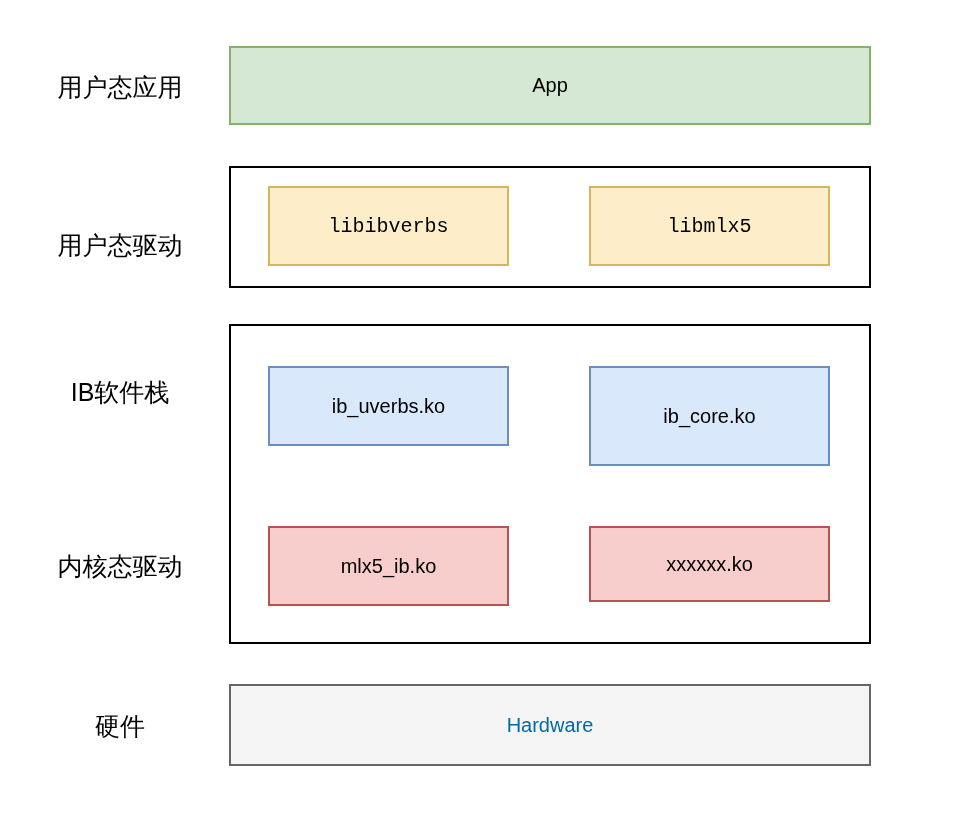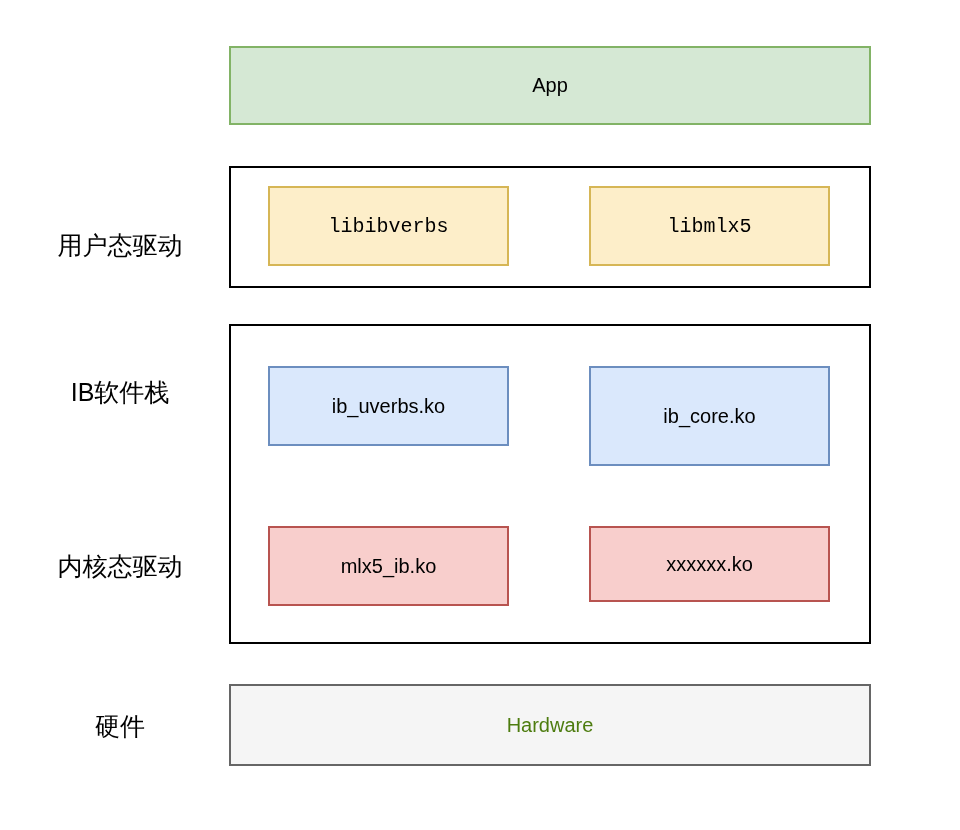--- a/index.html
+++ b/index.html
@@ -34,21 +34,21 @@
     justify-content: center;
     font-size: 20px;
     color: #000000;
     background: #ffffff;
   }
   .box span { white-space: nowrap; }
   .green  { background: #d5e8d4; border-color: #82b366; }
   .yellow { background: #fdeec9; border-color: #d6b656; font-family: Liberation Mono, monospace; }
   .blue   { background: #dae8fc; border-color: #6c8ebf; }
   .red    { background: #f8cecc; border-color: #b85450; }
-  .gray   { background: #f5f5f5; border-color: #666666; color: #4d7c0f; }
+  .gray   { background: #f5f5f5; border-color: #666666; color: #0369a1; }
   .container-box {
     position: absolute;
     box-sizing: border-box;
     border: 2px solid #000000;
     background: #ffffff;
   }
   
   #label-user-app      { top: 72px; }
   #label-user-driver   { top: 230px; }
   #label-kernel-stack  { top: 377px; }
@@ -64,20 +64,21 @@
   #ib-core-box    { left: 589px; top: 366px; width: 241px; height: 100px; }
   #mlx5-ib-box    { left: 268px; top: 526px; width: 241px; height: 80px; }
   #xxxxxx-box     { left: 589px; top: 526px; width: 241px; height: 76px; }
   #hardware-box   { left: 229px; top: 684px; width: 642px; height: 82px; }
 </style>
 </head>
 <body>
 
 <div class="page">
 
+  <div class="side-label" id="label-user-app">用户态应用</div>
 
   <div class="side-label" id="label-user-driver">用户态驱动</div>
 
   <div class="side-label" id="label-kernel-stack">
     <div>IB软件栈</div>
   </div>
 
   <div class="side-label" id="label-kernel-driver">内核态驱动</div>
 
   <div class="side-label" id="label-hardware">硬件</div>

